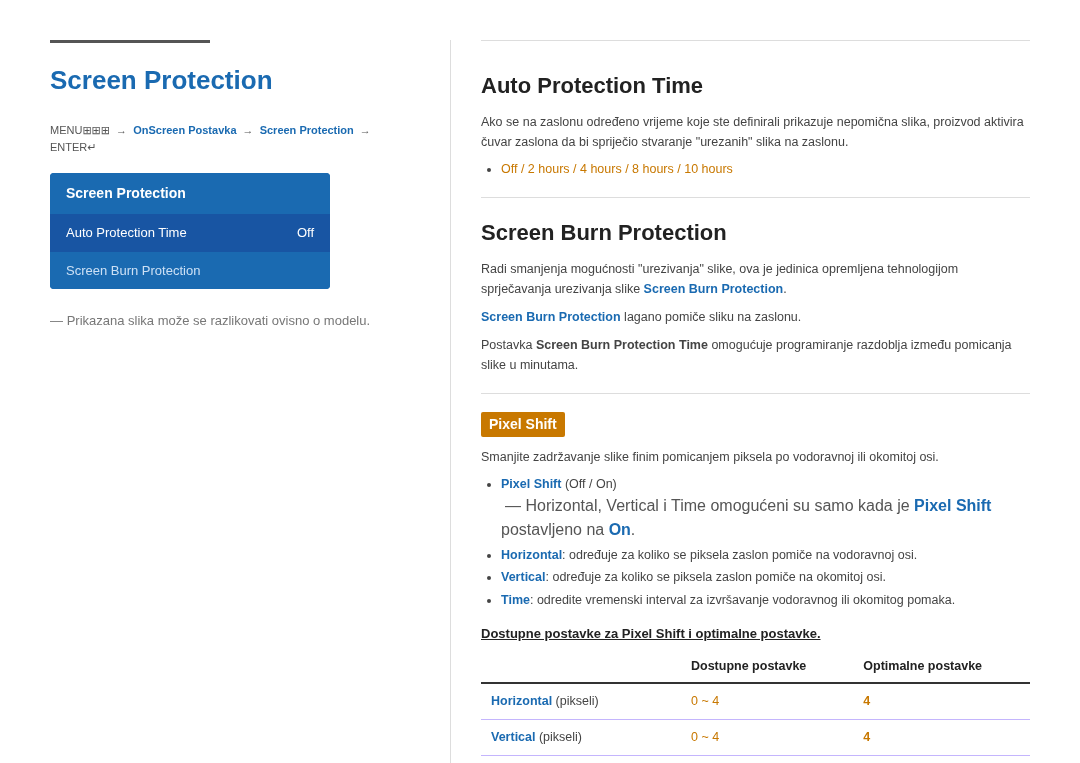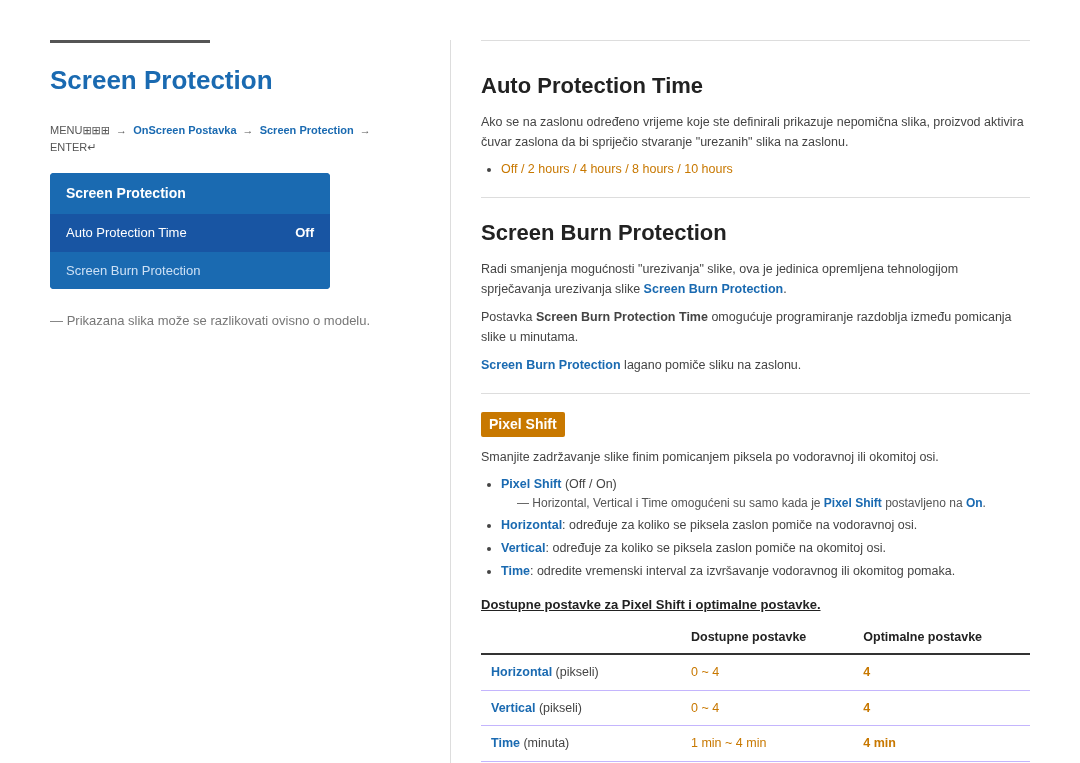--- a/index.html
+++ b/index.html
@@ -64,21 +64,20 @@
     .menu-item.selected {
       background: #1855a3;
       color: #fff;
       display: flex;
       justify-content: space-between;
       align-items: center;
     }
     .menu-item.selected .menu-value {
       color: #fff;
       font-size: 13px;
-      font-weight: bold;
     }
     .menu-item:not(.selected) {
       color: #cce0f5;
     }
     .footnote {
       margin-top: 22px;
       font-size: 13px;
       color: #777;
     }
     .footnote::before {
@@ -234,37 +233,37 @@
     </ul>
 
     <hr class="section-divider">
 
     
     <h2 class="section-title">Screen Burn Protection</h2>
     <p class="section-body">
       <span>Radi smanjenja mogućnosti "urezivanja" slike, ova je jedinica opremljena tehnologijom sprječavanja urezivanja slike </span><span class="link-blue">Screen Burn Protection</span><span>.</span>
     </p>
     <p class="section-body">
+      <span class="link-blue">Screen Burn Protection</span><span> lagano pomiče sliku na zaslonu.</span>
+    </p>
+    <p class="section-body">
       <span>Postavka </span><strong>Screen Burn Protection Time</strong><span> omogućuje programiranje razdoblja između pomicanja slike u minutama.</span>
     </p>
-    <p class="section-body">
-      <span class="link-blue">Screen Burn Protection</span><span> lagano pomiče sliku na zaslonu.</span>
-    </p>
 
     <hr class="section-divider">
 
     
     <div class="pixel-shift-header">Pixel Shift</div>
     <p class="section-body">Smanjite zadržavanje slike finim pomicanjem piksela po vodoravnoj ili okomitoj osi.</p>
 
     <ul class="bullet-list">
       <li>
         <span class="link-blue">Pixel Shift</span><span> (Off / On)</span>
         <br>
-        <span style="margin-left: 16px; color:#555; font-size:12px;">
+        <span style="margin-left: 4px; color:#555; font-size:16px;">
           — Horizontal, Vertical i Time omogućeni su samo kada je <span class="link-blue">Pixel Shift</span> postavljeno na <span class="link-blue">On</span>.
         </span>
       </li>
       <li>
         <span class="link-blue">Horizontal</span><span>: određuje za koliko se piksela zaslon pomiče na vodoravnoj osi.</span>
       </li>
       <li>
         <span class="link-blue">Vertical</span><span>: određuje za koliko se piksela zaslon pomiče na okomitoj osi.</span>
       </li>
       <li>

